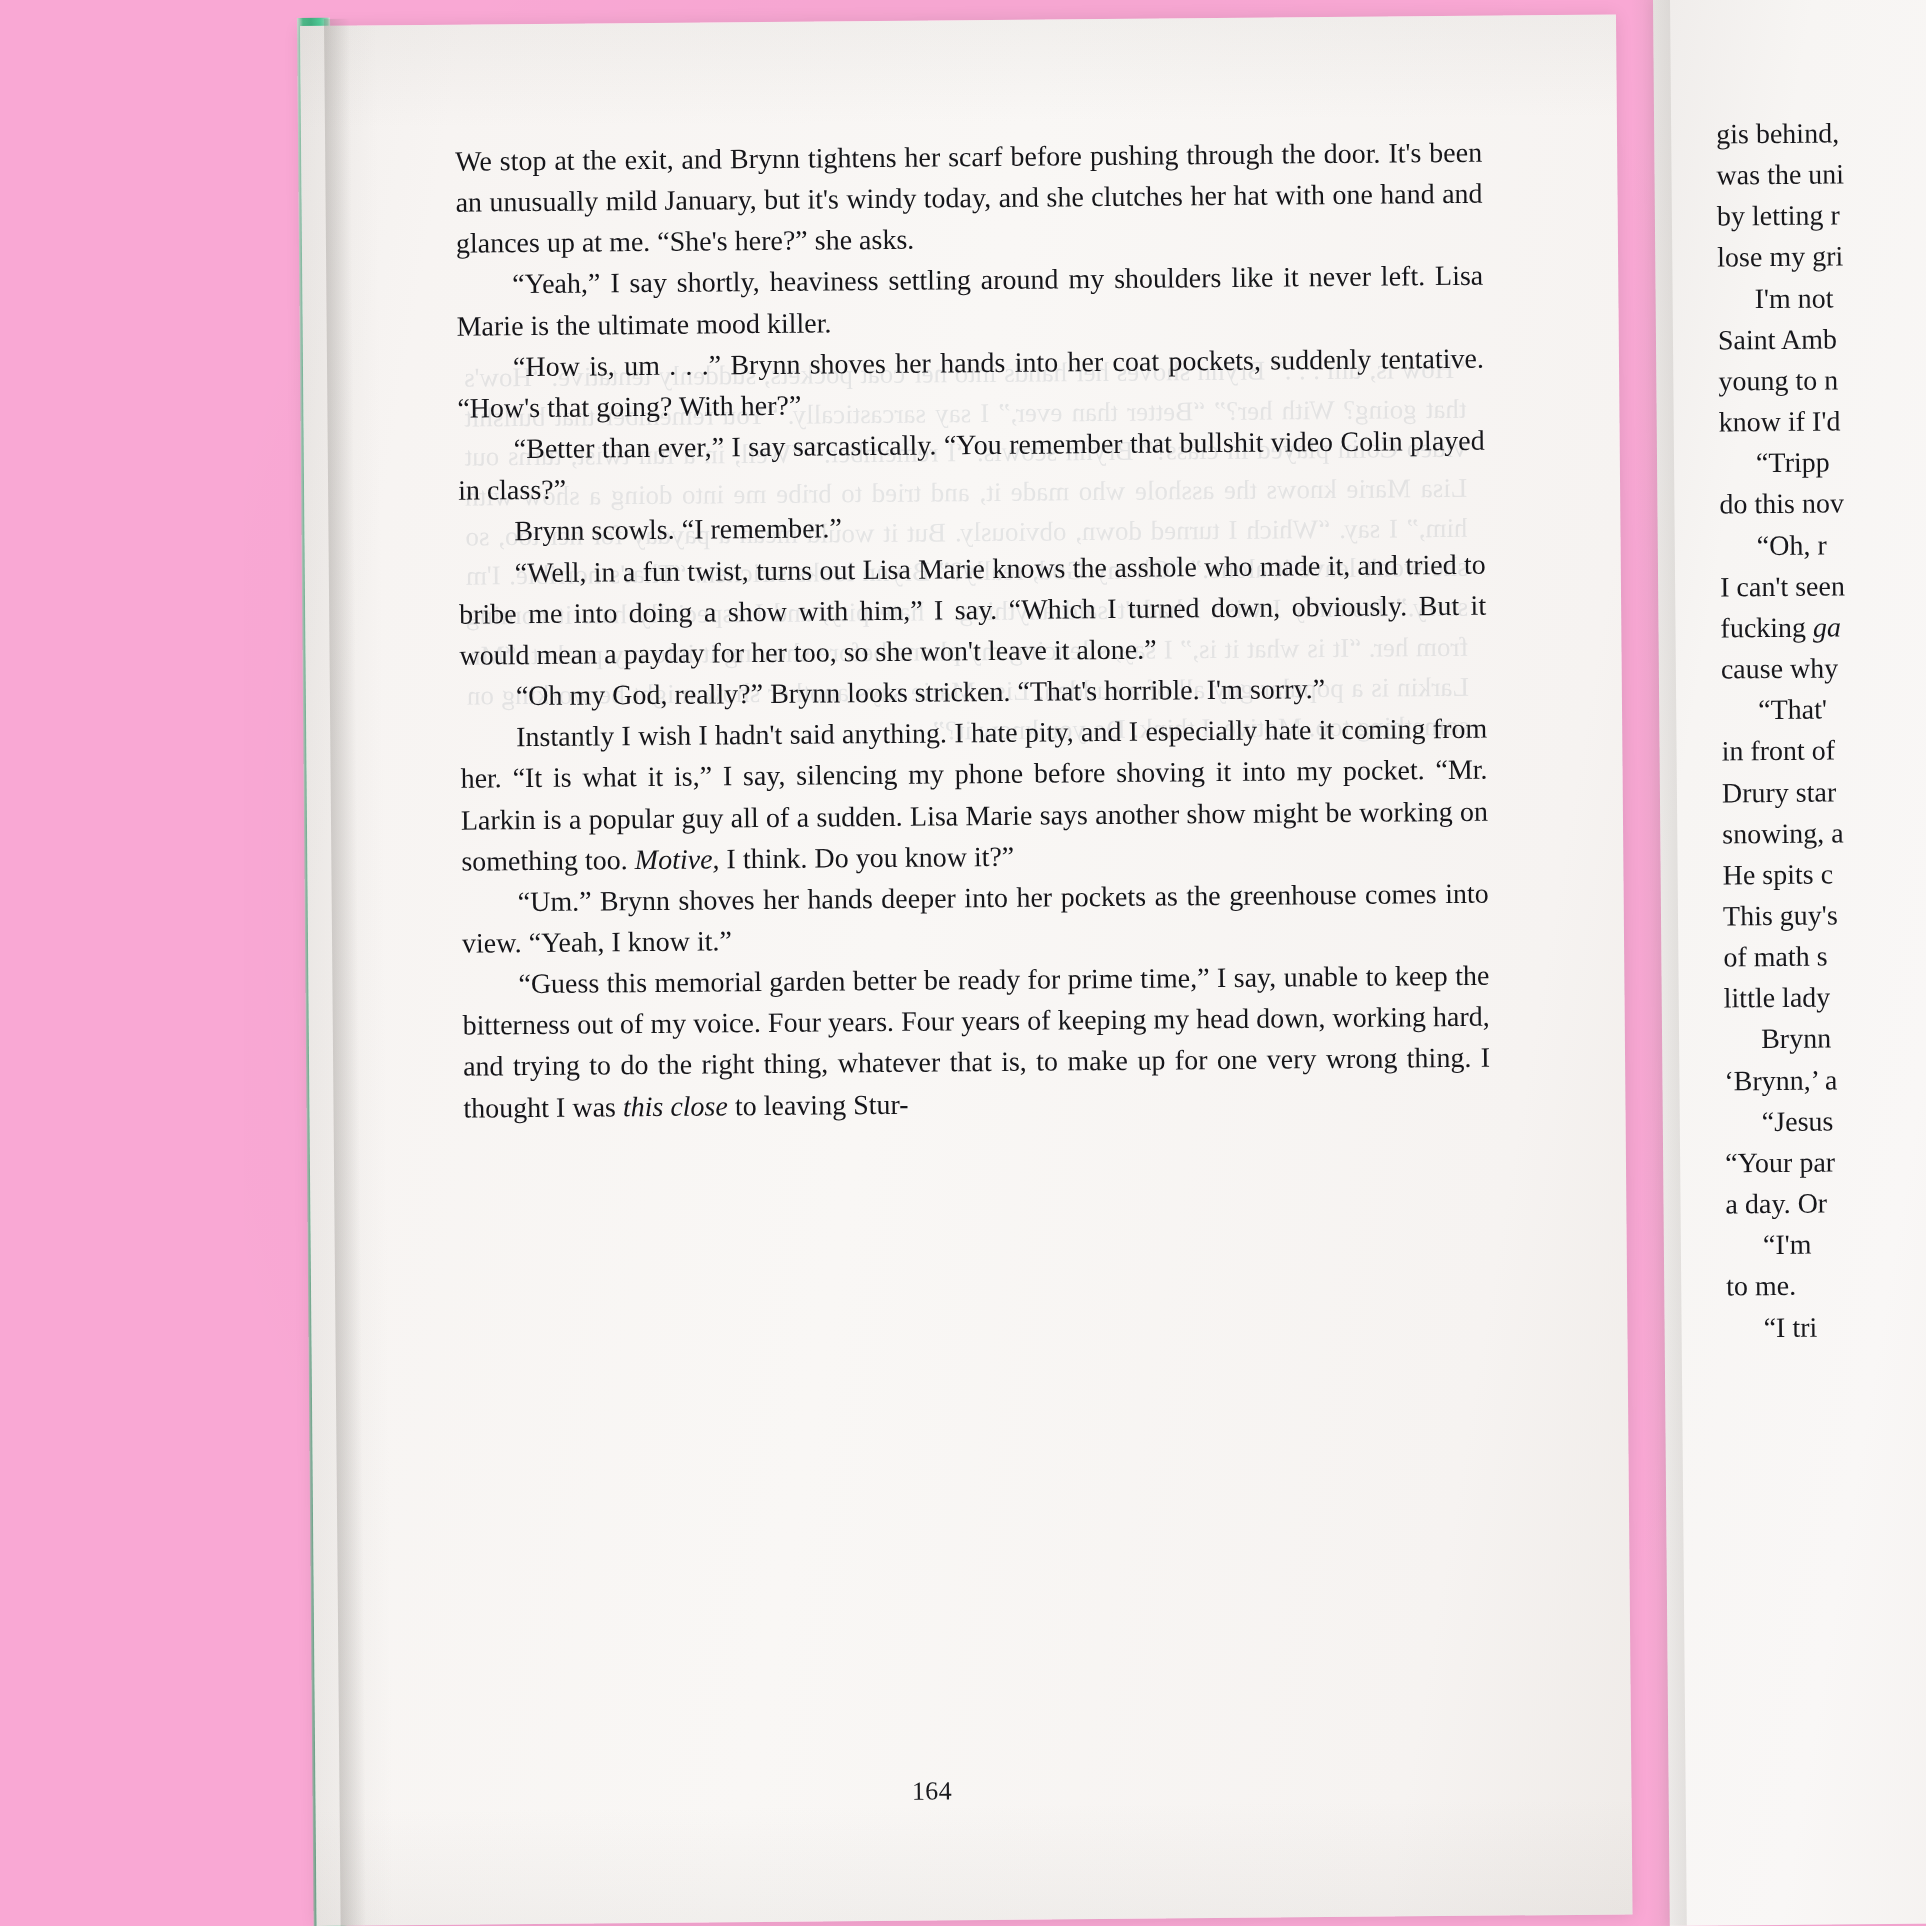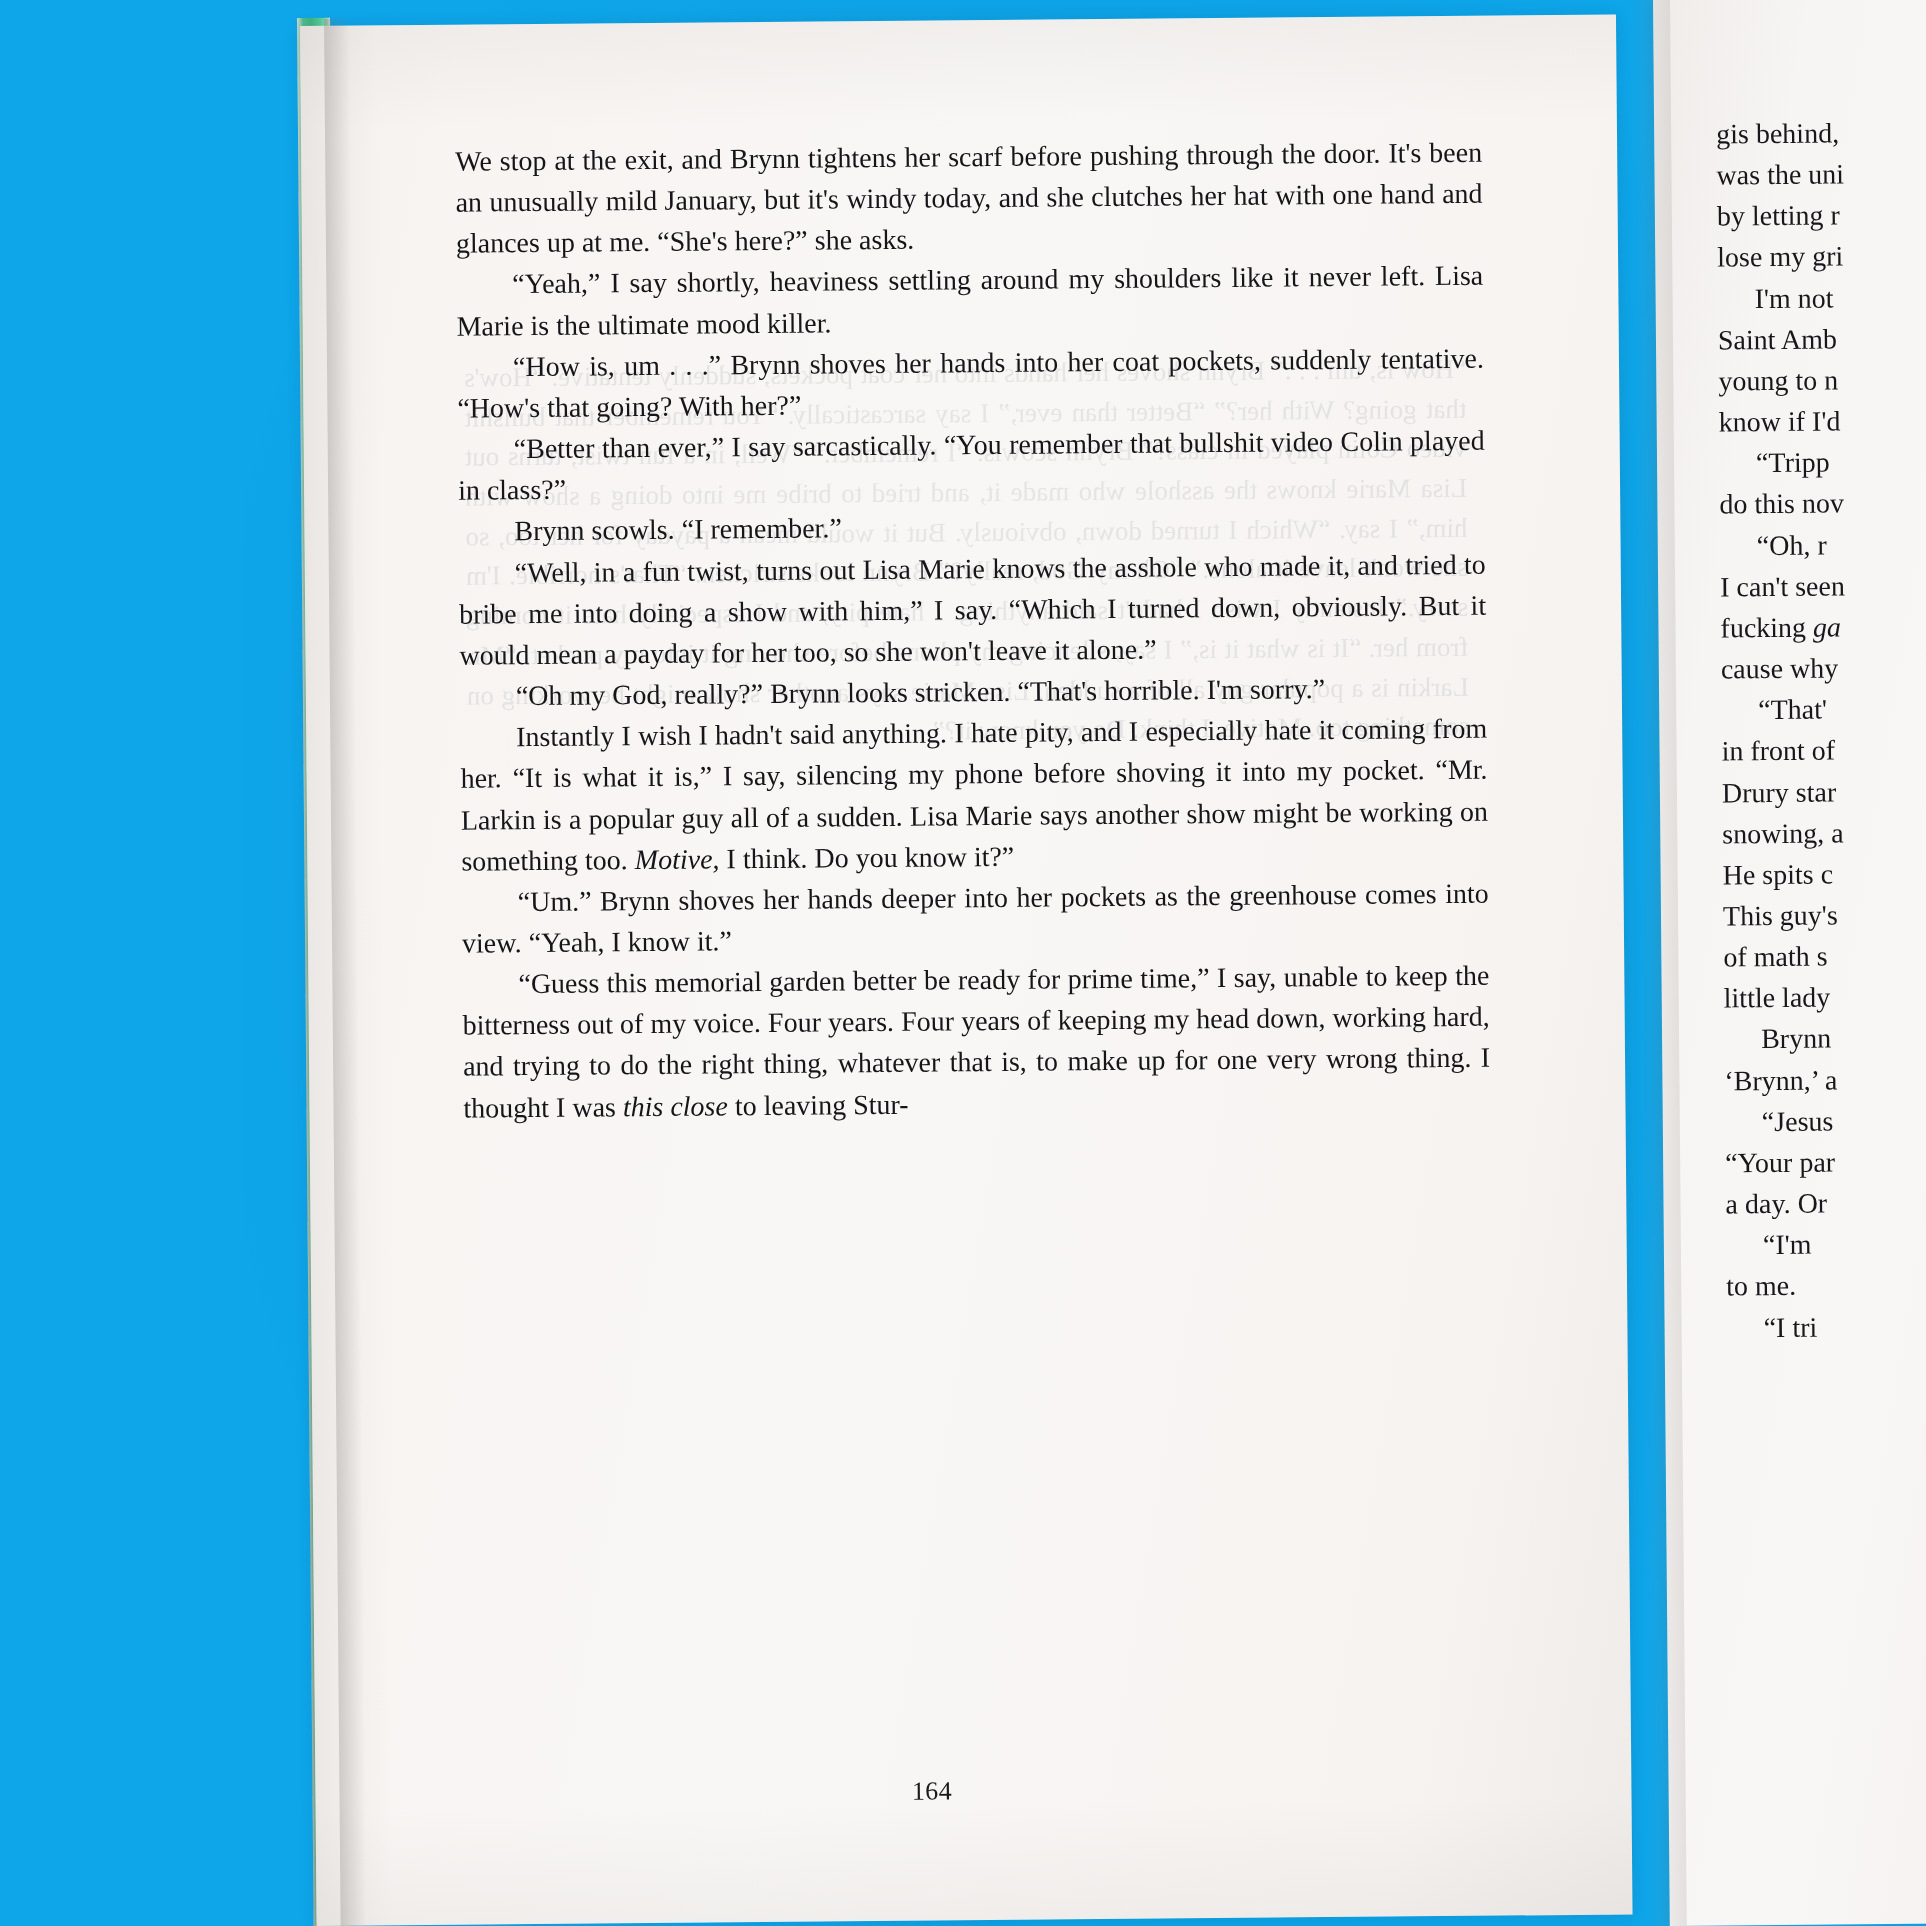--- a/index.html
+++ b/index.html
@@ -13,21 +13,21 @@
     overflow: hidden;
     font-family: "Liberation Serif", serif;
   }
 
   #book-photo {
     position: absolute;
     left: 0;
     top: 0;
     width: 1926px;
     height: 1926px;
-    background: #0ea5e9;
+    background: #f9a8d4;
   }
 
   
   .backdrop {
     position: absolute;
     left: 244px;
     top: 0px;
     width: 1541px;
     height: 1926px;
     background: radial-gradient(ellipse at 50% 45%, rgba(0,0,0,0.05) 0%, rgba(0,0,0,0.015) 55%, rgba(0,0,0,0) 78%);

